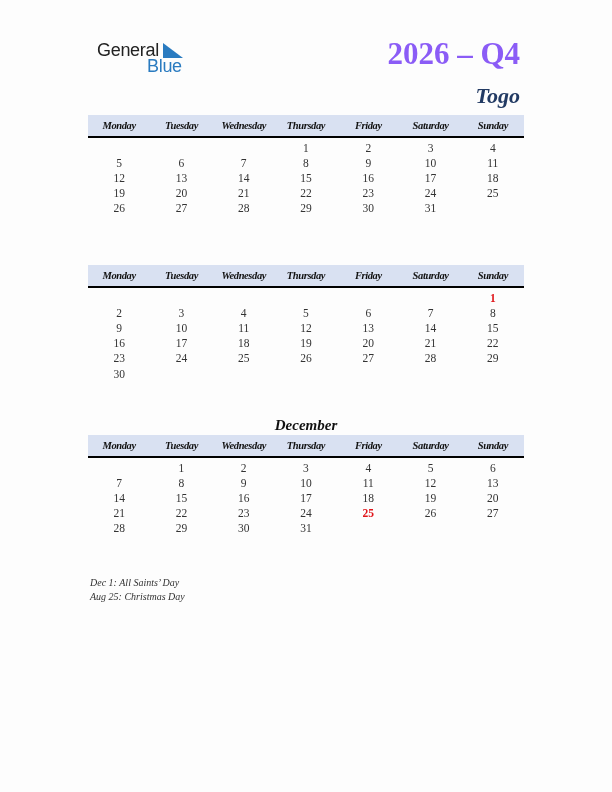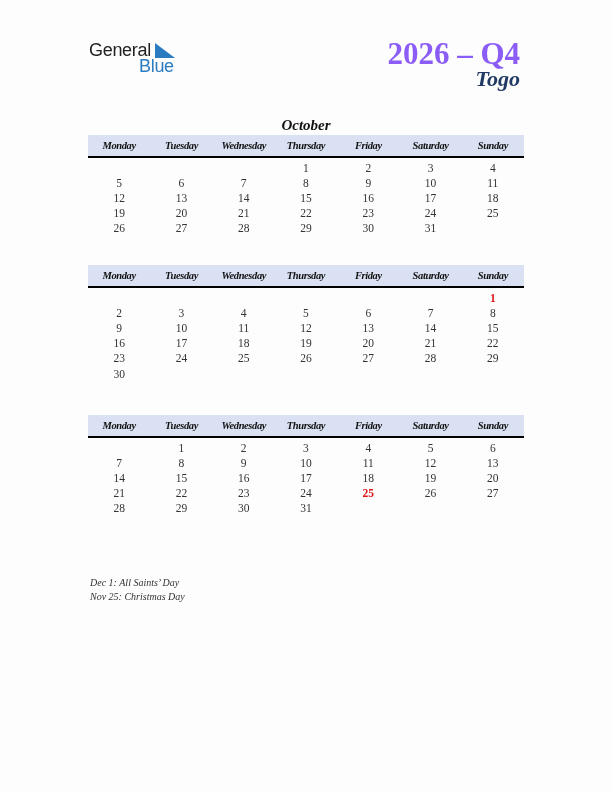--- a/index.html
+++ b/index.html
@@ -1,25 +1,25 @@
 <!DOCTYPE html>
 <html><head>
 <meta charset="utf-8">
 <style>
   html, body { margin: 0; padding: 0; }
   body {
     width: 612px; height: 792px; background: #fdfdfd; position: relative;
     font-family: "DejaVu Serif", "Liberation Serif", serif; overflow: hidden;
   }
-  .logo { position: absolute; left: 89px; top: 40px; width: 100px; height: 36px; }
+  .logo { position: absolute; left: 97px; top: 40px; width: 100px; height: 36px; }
   .logo-general { position: absolute; left: 0; top: 0; font-family: "Liberation Sans", sans-serif; font-size: 18px; color: #222; letter-spacing: -0.3px; }
   .logo-blue { position: absolute; left: 50px; top: 16px; font-family: "Liberation Sans", sans-serif; font-size: 18px; color: #2a7bc0; letter-spacing: -0.3px; }
   .logo-tri { position: absolute; left: 66px; top: 3px; width: 0; height: 0; border-left: 20px solid transparent; border-bottom: 15px solid #2a7bc0; transform: scaleX(-1); }
   .title { position: absolute; right: 92px; top: 36px; font-family: "Liberation Serif", serif; font-weight: bold; font-size: 31px; color: #8b5cf6; text-align: right; white-space: nowrap; }
-  .country { position: absolute; right: 92px; top: 66px; font-family: "Liberation Serif", serif; font-style: italic; font-weight: bold; font-size: 22px; color: #223a63; text-align: right; }
+  .country { position: absolute; right: 92px; top: 83px; font-family: "Liberation Serif", serif; font-style: italic; font-weight: bold; font-size: 22px; color: #223a63; text-align: right; }
   .month { position: absolute; left: 88px; width: 436px; }
   .month-name { text-align: center; font-family: "Liberation Serif", serif; font-style: italic; font-weight: bold; font-size: 15px; color: #111; height: 20px; line-height: 20px; }
   .dow-row { display: flex; background: #d9e1f2; height: 21px; align-items: center; border-bottom: 2.5px solid #000; }
   .dow { width: 62.3px; text-align: center; font-family: "Liberation Serif", serif; font-style: italic; font-weight: bold; font-size: 10.5px; color: #111; letter-spacing: -0.4px; }
   .week { display: flex; height: 15.2px; align-items: center; }
   .day { width: 62.3px; text-align: center; font-family: "Liberation Serif", serif; font-size: 11.5px; color: #333; }
   .day.holiday { color: #e0161b; font-weight: bold; }
   .notes { position: absolute; left: 90px; top: 576px; font-family: "Liberation Serif", serif; font-style: italic; font-size: 10px; color: #333; line-height: 13.5px; }
 </style>
 </head>
@@ -28,21 +28,20 @@
 <div class="logo">
   <span class="logo-general">General</span>
   <span class="logo-tri"></span>
   <span class="logo-blue">Blue</span>
 </div>
 
 <div class="title">2026 – Q4</div>
 <div class="country">Togo</div>
 
 <div class="month" id="m0" style="top:115px;">
-    <div class="month-name">October</div>
     <div class="dow-row">
       <div class="dow">Monday</div>
       <div class="dow">Tuesday</div>
       <div class="dow">Wednesday</div>
       <div class="dow">Thursday</div>
       <div class="dow">Friday</div>
       <div class="dow">Saturday</div>
       <div class="dow">Sunday</div>
     </div>
     <div style="height: 2px;"></div>
@@ -152,20 +151,21 @@
       <div class="day">30</div>
       <div class="day"></div>
       <div class="day"></div>
       <div class="day"></div>
       <div class="day"></div>
       <div class="day"></div>
       <div class="day"></div>
     </div>
   </div>
 <div class="month" id="m2" style="top:415px;">
+    <div class="month-name">December</div>
     <div class="dow-row">
       <div class="dow">Monday</div>
       <div class="dow">Tuesday</div>
       <div class="dow">Wednesday</div>
       <div class="dow">Thursday</div>
       <div class="dow">Friday</div>
       <div class="dow">Saturday</div>
       <div class="dow">Sunday</div>
     </div>
     <div style="height: 2px;"></div>
@@ -211,14 +211,14 @@
       <div class="day">30</div>
       <div class="day">31</div>
       <div class="day"></div>
       <div class="day"></div>
       <div class="day"></div>
     </div>
   </div>
 
 <div class="notes">
   <div>Dec 1: All Saints’ Day</div>
-  <div>Nov 25: Christmas Day</div>
+  <div>Aug 25: Christmas Day</div>
 </div>
 
 </body></html>

